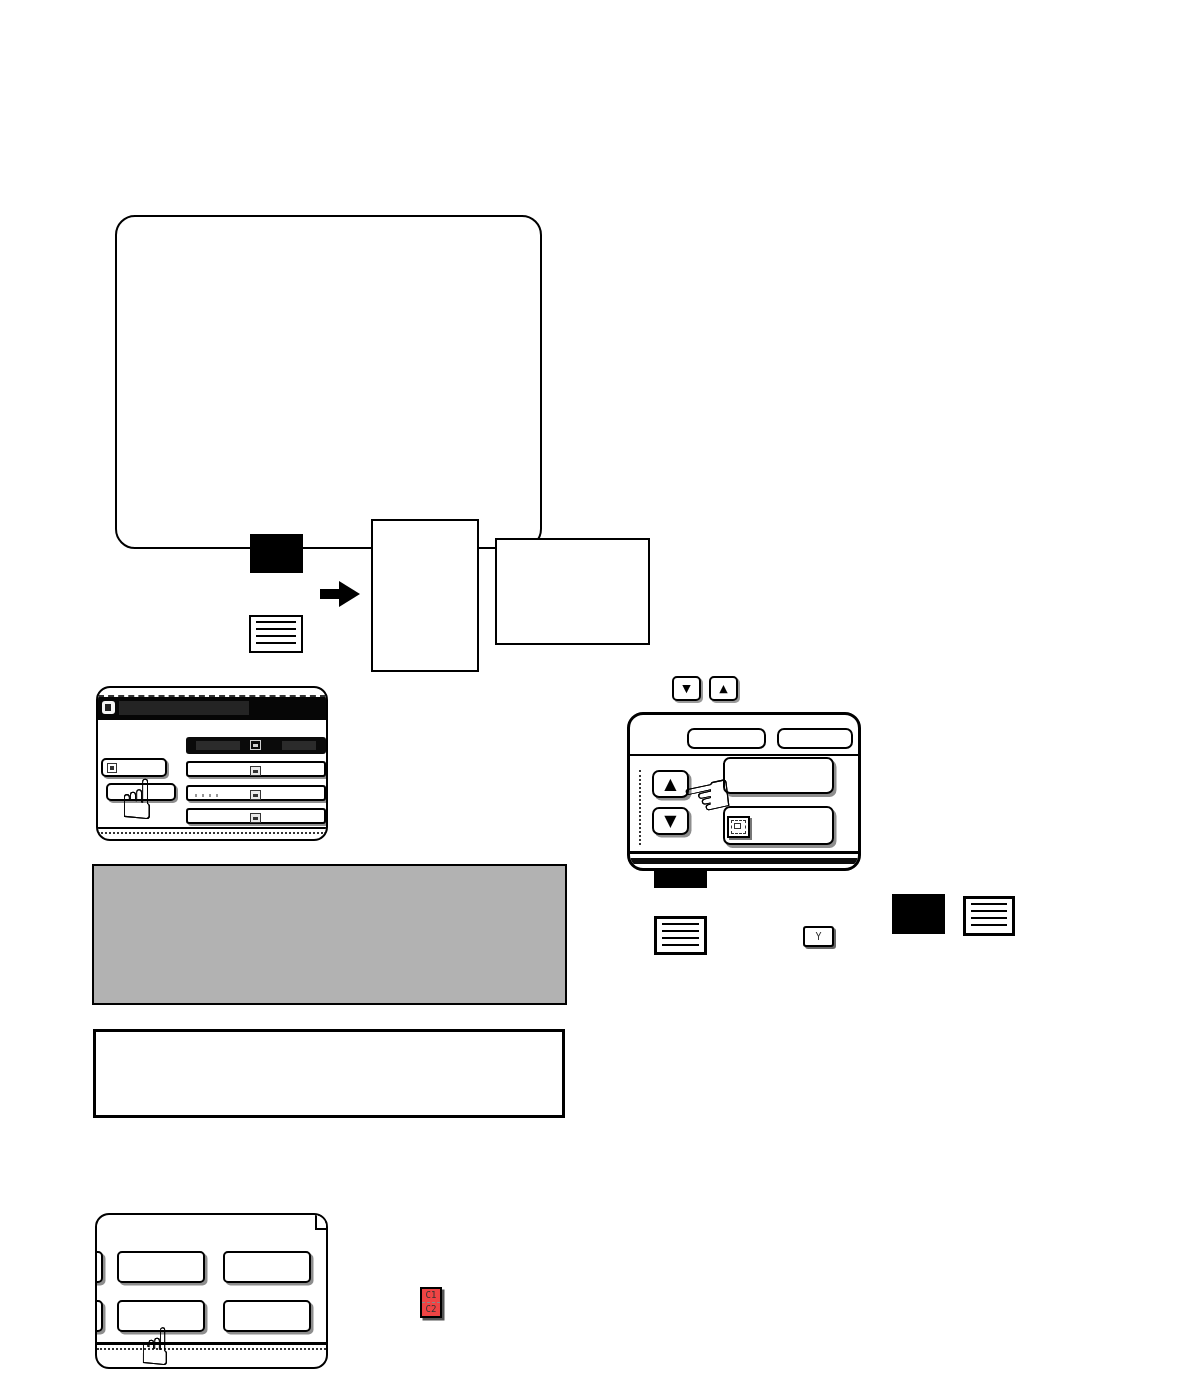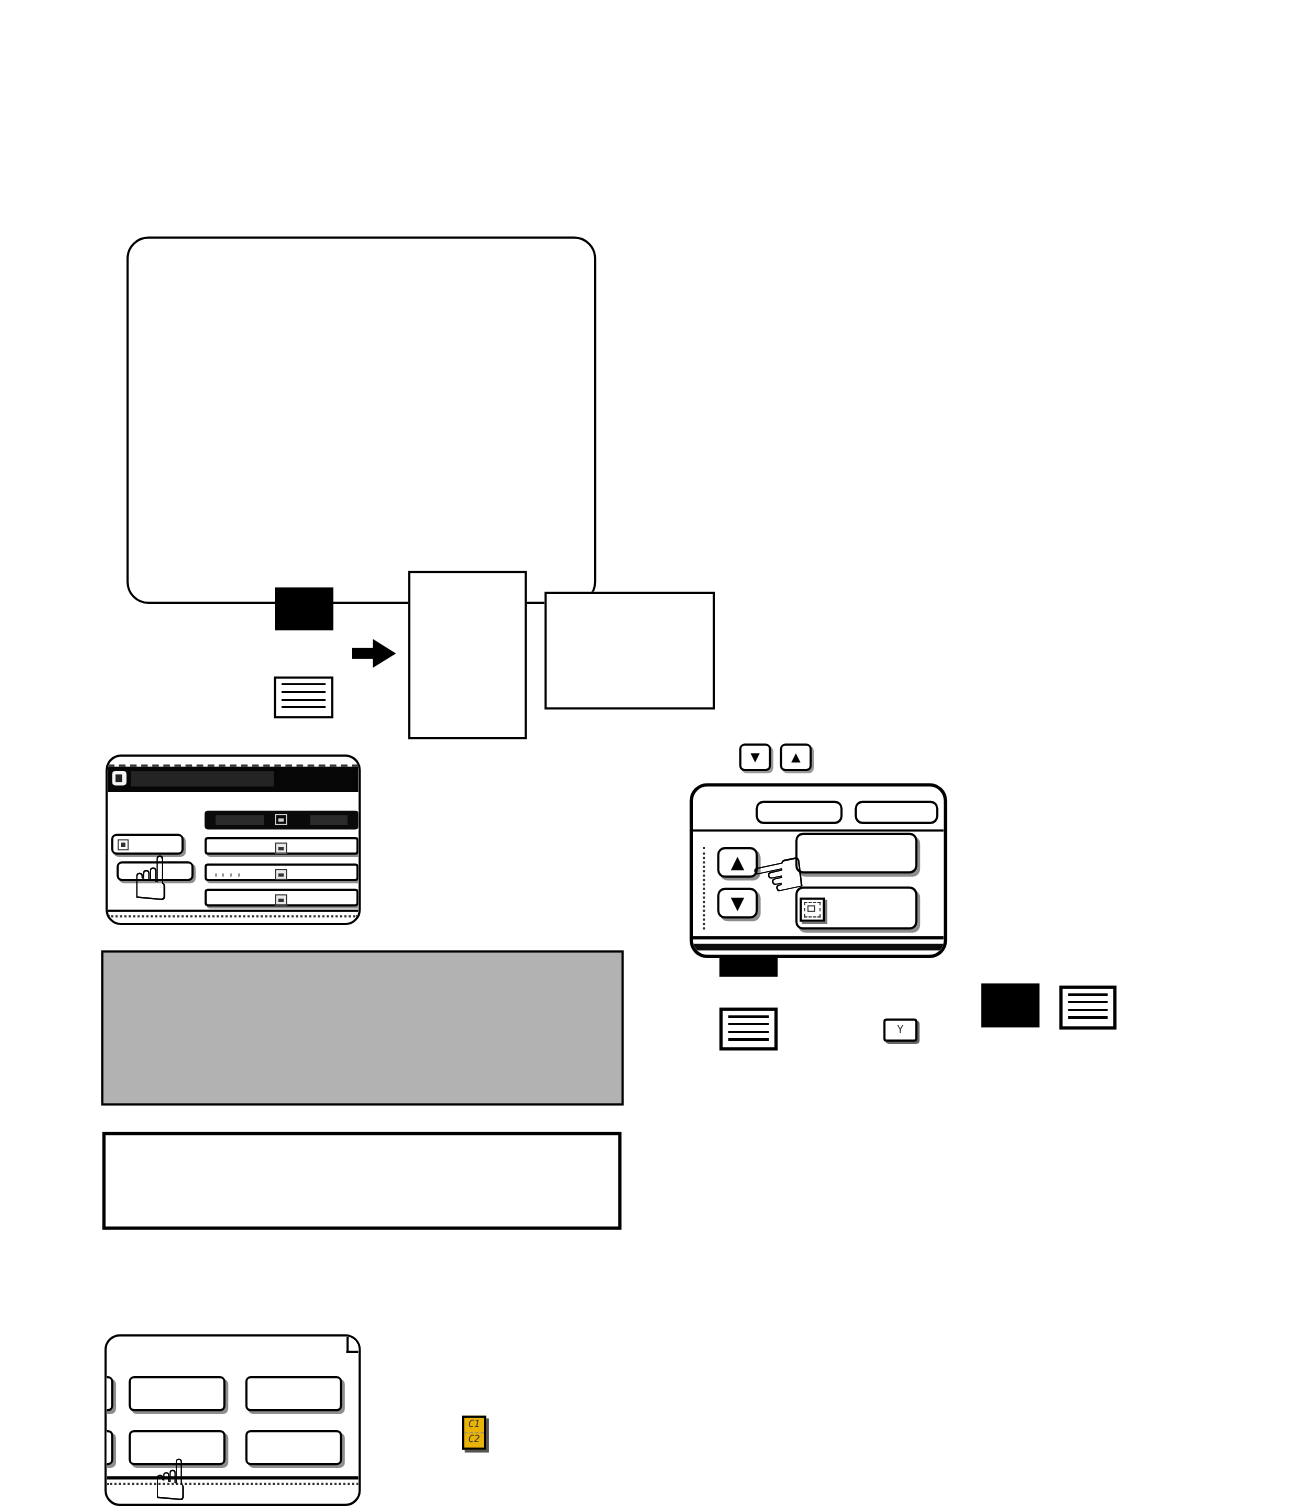--- a/index.html
+++ b/index.html
@@ -86,23 +86,23 @@
   #p2-hand{left:52px;top:52px;font-size:58px;transform:rotate(-12deg);}
 
   
   #note-gray{left:92px;top:864px;width:475px;height:141px;background:#b2b2b2;border:2px solid #000;}
   #note-white{left:93px;top:1029px;width:472px;height:89px;background:#fff;border:3px solid #000;}
 
   
   #key-y{left:803px;top:926px;width:31px;height:21px;background:#fff;border:2px solid #000;border-radius:3px;
          box-shadow:2px 2px 0 0 #666;display:flex;align-items:center;justify-content:center;
          font-family:"DejaVu Sans Mono",monospace;font-size:10px;color:#333;}
-  #key-c{left:420px;top:1287px;width:22px;height:31px;background:#eab308;border:2px solid #000;
+  #key-c{left:420px;top:1287px;width:22px;height:31px;background:#ef4444;border:2px solid #000;
          box-shadow:2.5px 2.5px 0 0 #555;font-family:"DejaVu Sans Mono",monospace;font-size:9px;
-         color:#333;text-align:center;line-height:1.4;font-style:italic;}
+         color:#333;text-align:center;line-height:1.4;}
   #key-c .c1{border-bottom:1px dashed #888;}
 
   
   #panel3{left:95px;top:1213px;width:233px;height:156px;border:2px solid #000;border-radius:14px;
           background:#fff;overflow:hidden;}
   #panel3 .a{position:absolute;}
   #p3-fold{left:218px;top:0;width:11px;height:15px;border-left:2px solid #000;border-bottom:2px solid #000;background:#fff;}
   .mbtn{background:#fff;border:2px solid #000;border-radius:5px;box-shadow:2.5px 2.5px 0 0 #8e8e8e;}
   #p3-stub1{left:-9px;top:36px;width:15px;height:32px;}
   #p3-stub2{left:-9px;top:85px;width:15px;height:32px;}

